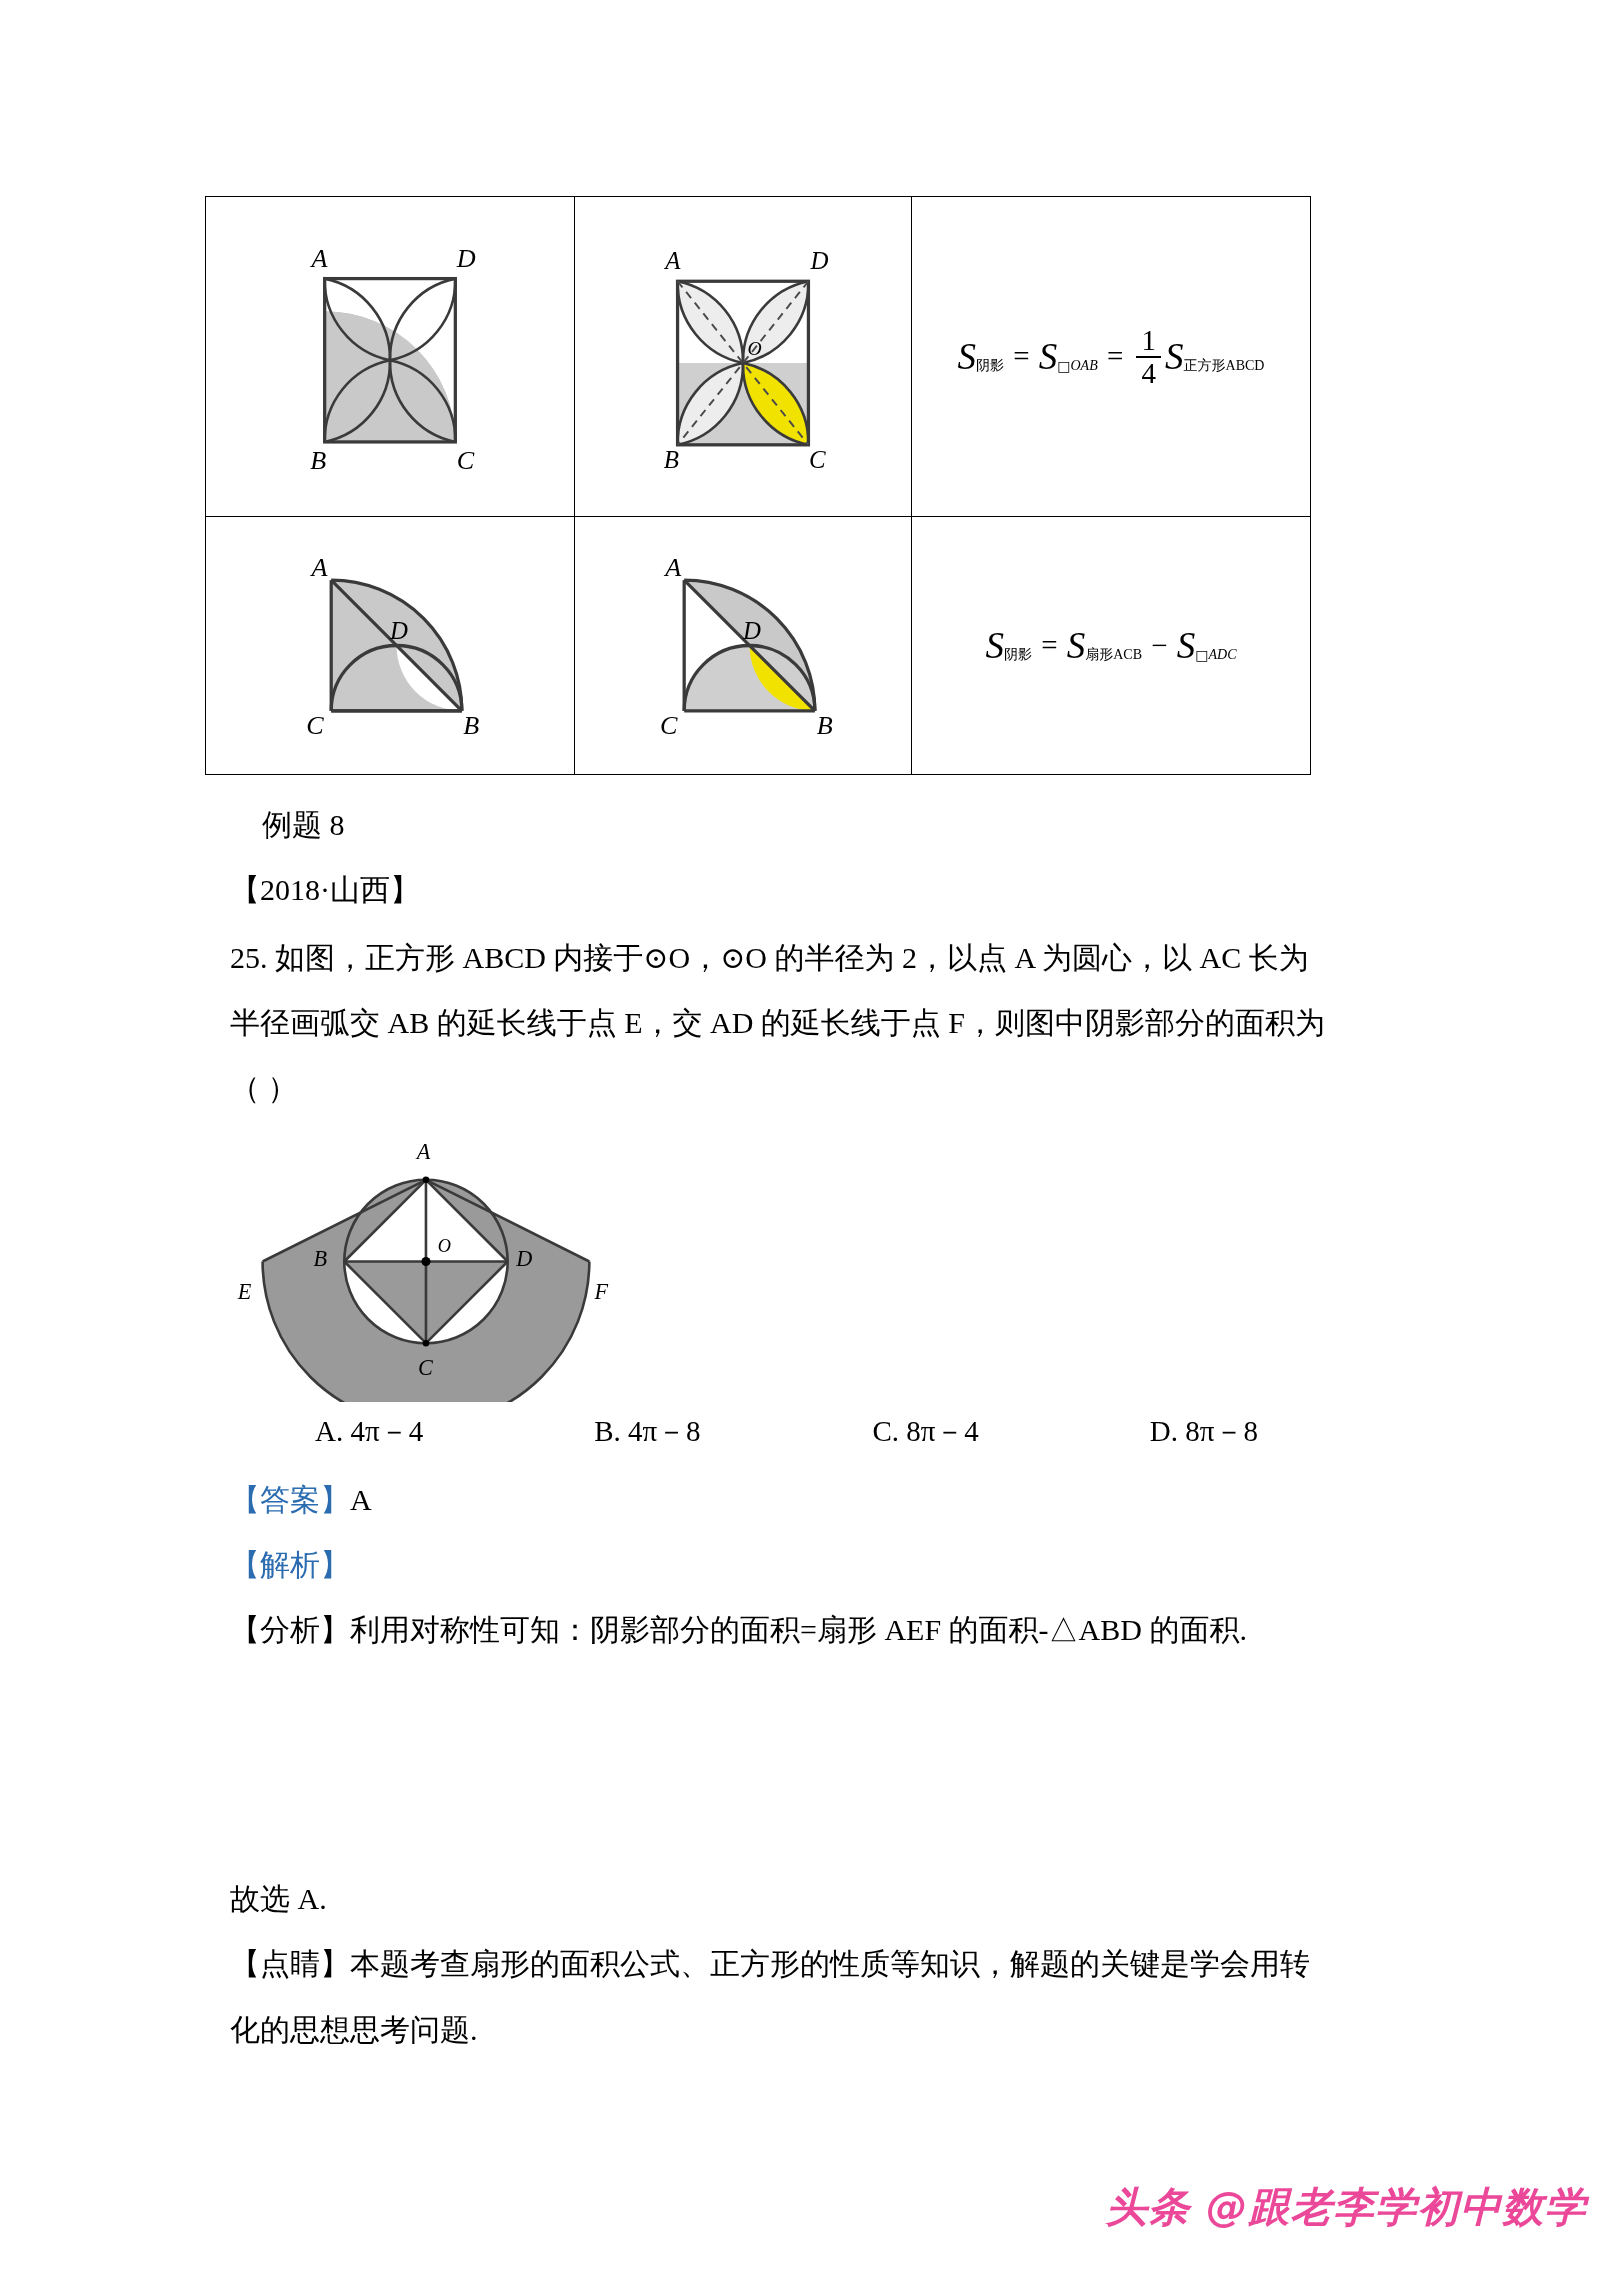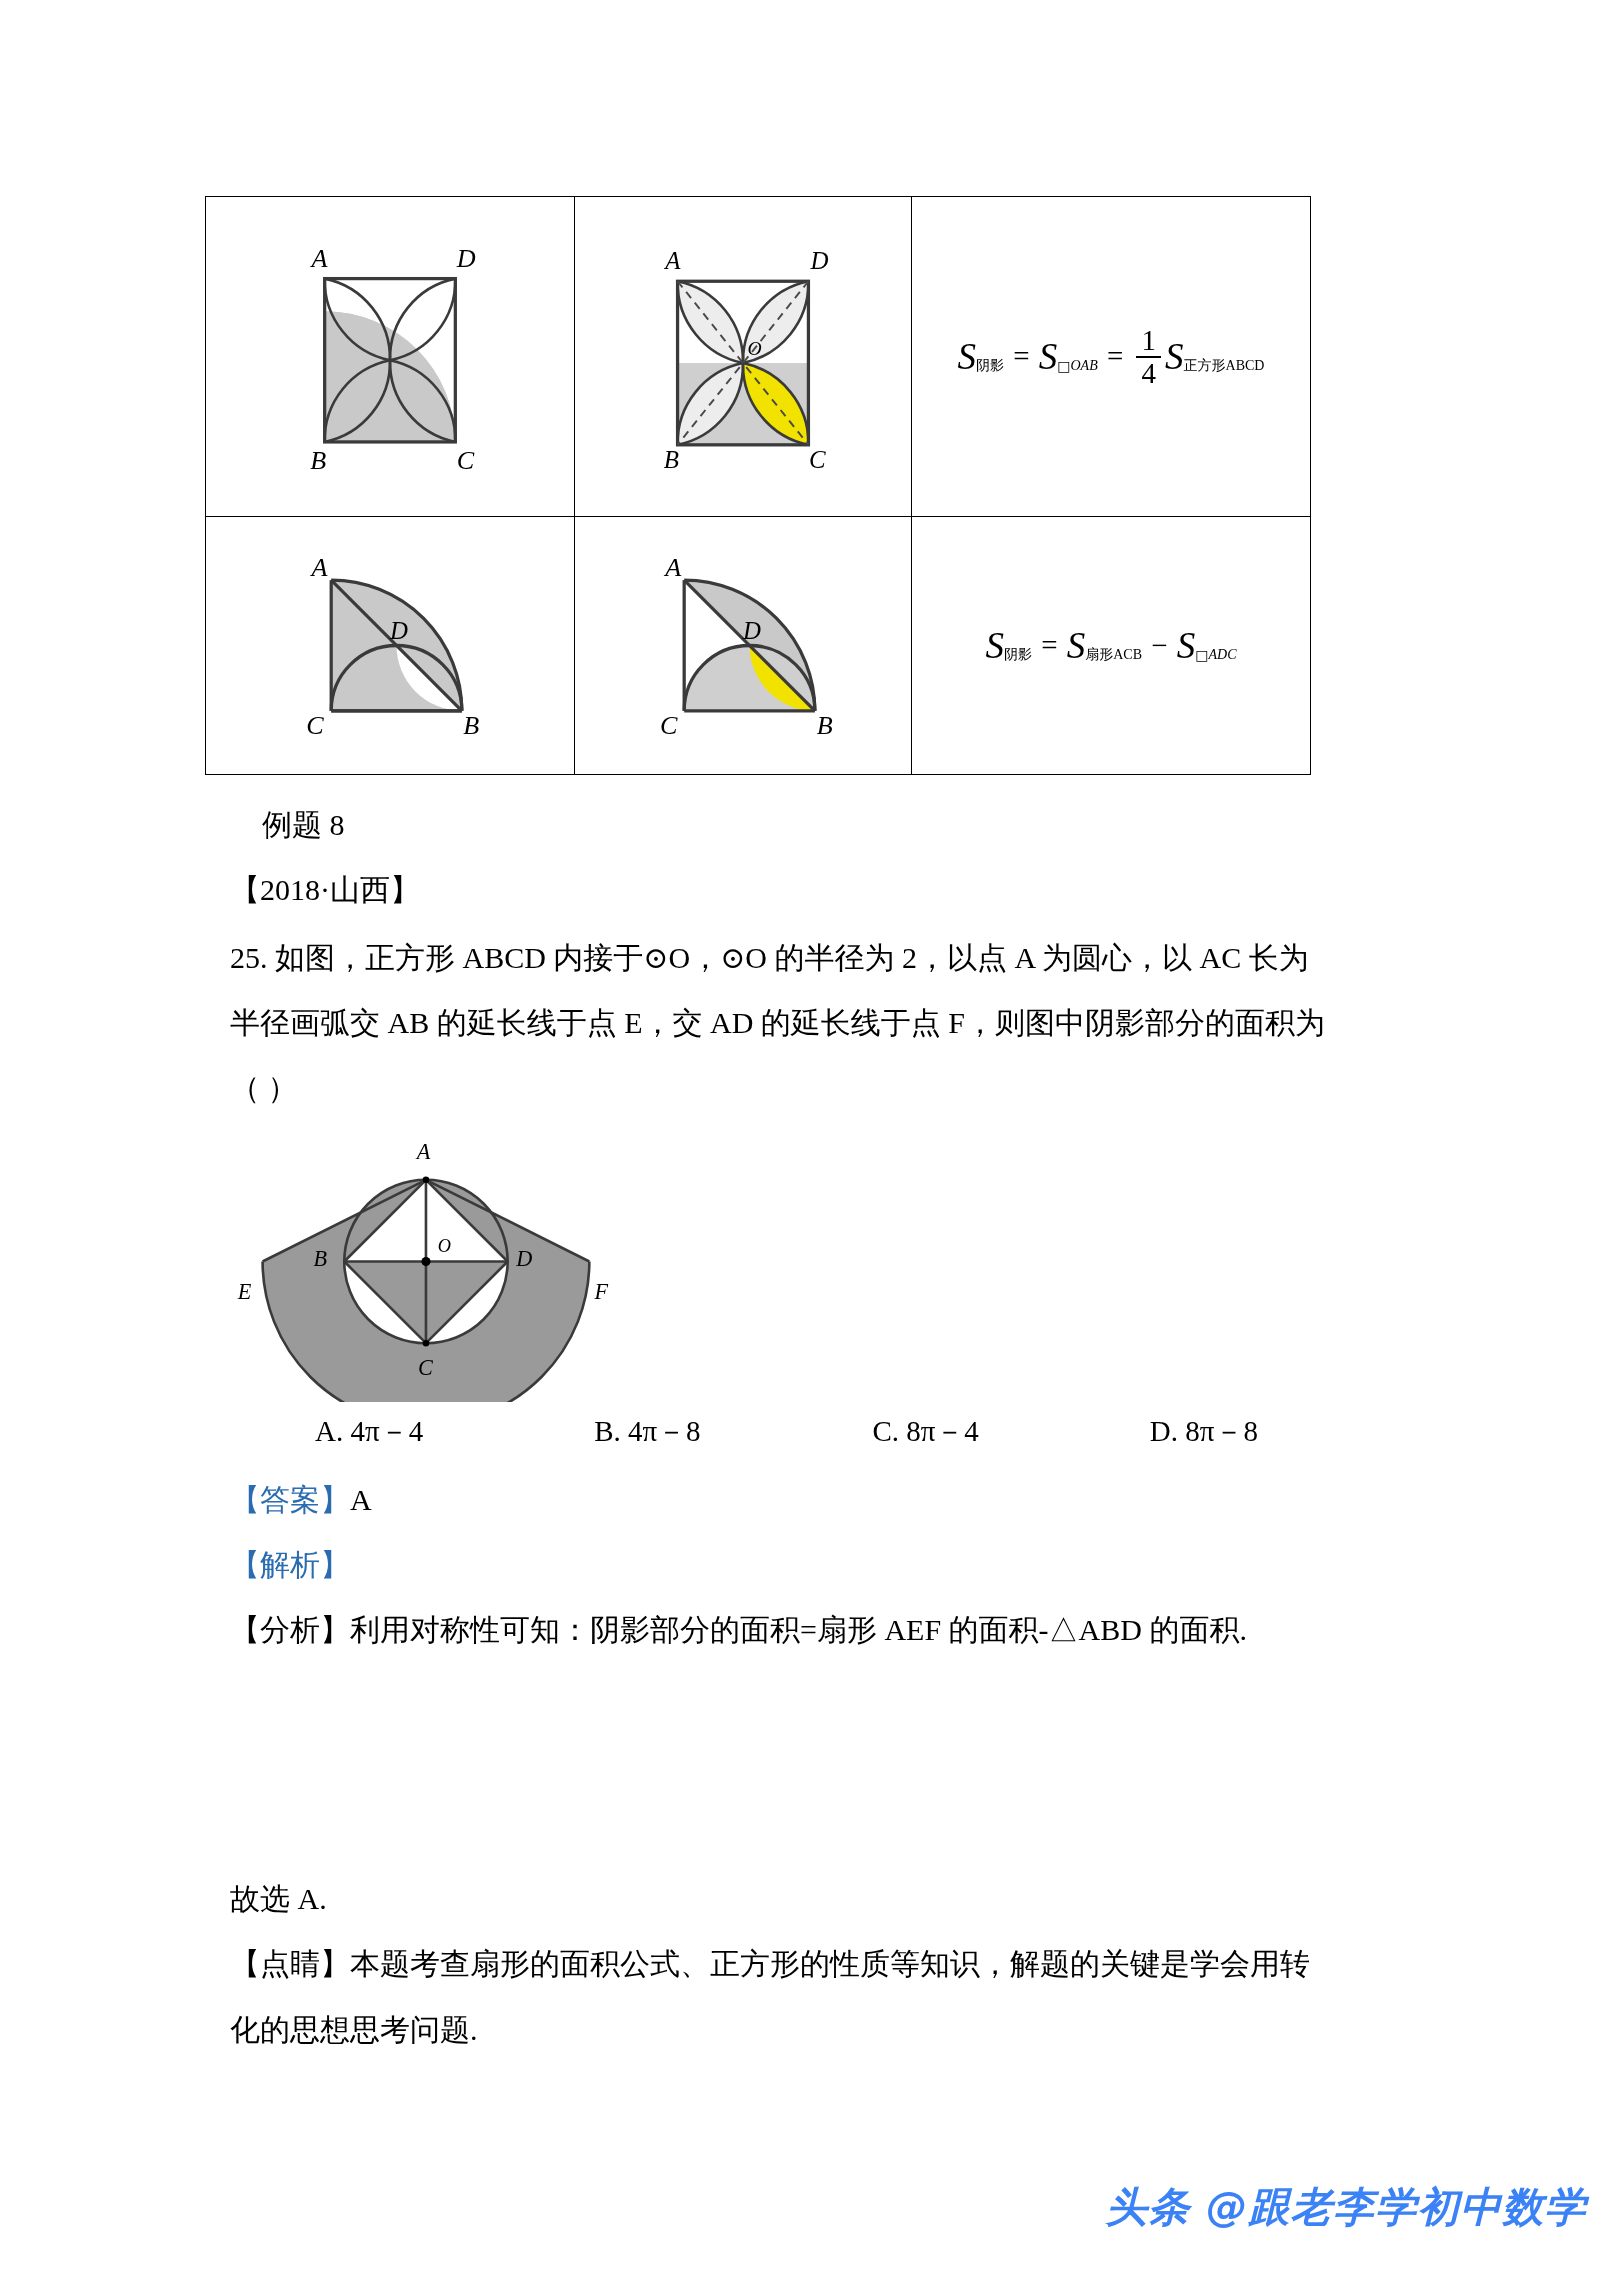--- a/index.html
+++ b/index.html
@@ -127,21 +127,21 @@
 
   
   .watermark {
     position: absolute;
     left: 1106px;
     top: 2180px;
     font-family: "DejaVu Sans", sans-serif;
     font-size: 41px;
     font-weight: bold;
     font-style: italic;
-    color: #3b82f6;
+    color: #ec4899;
     letter-spacing: 1.3px;
     white-space: nowrap;
   }
 </style>
 </head>
 <body>
 
 <div class="page">
 
   <table class="fig-table">

